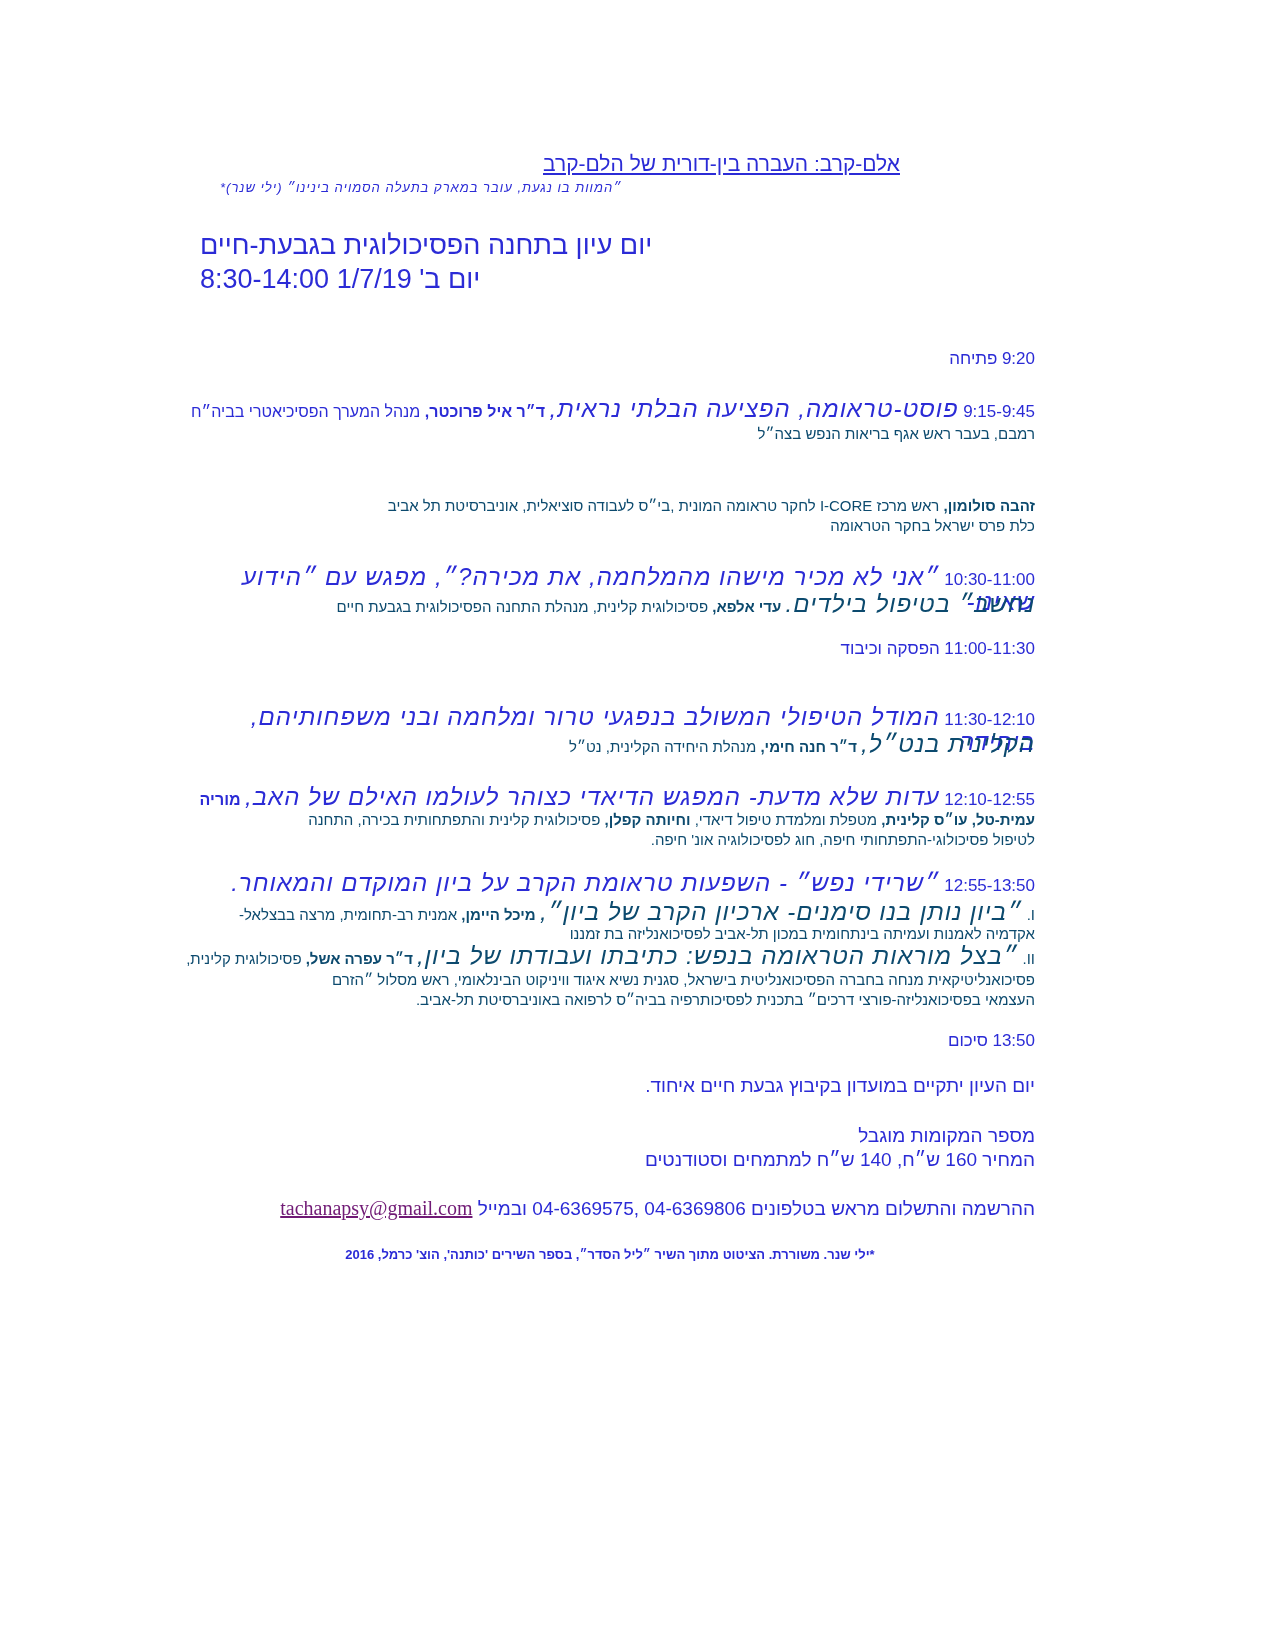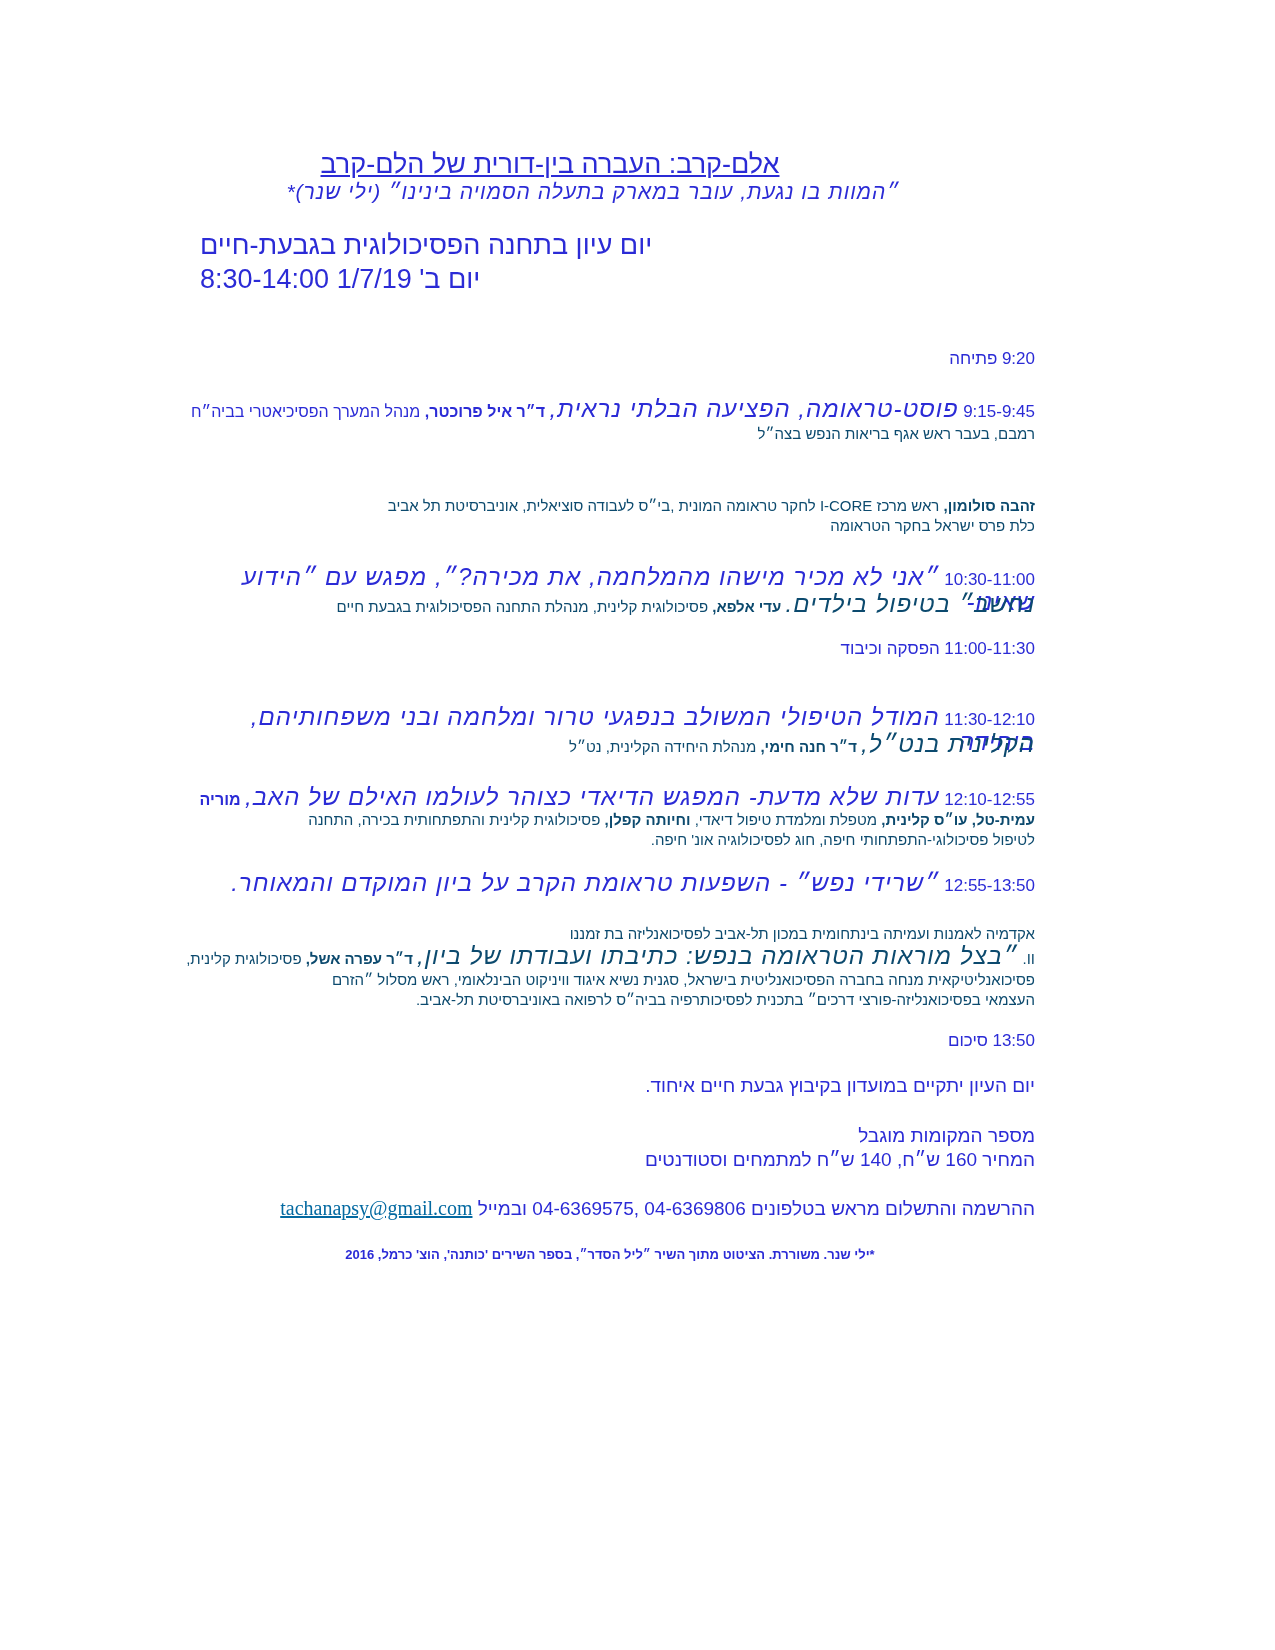--- a/index.html
+++ b/index.html
@@ -1,30 +1,30 @@
 <!DOCTYPE html>
 <html><head>
 <meta charset="utf-8">
 <style>
   html, body { margin:0; padding:0; background:#ffffff; }
   body { width:1275px; height:1650px; position:relative; overflow:hidden;
          font-family:"Liberation Sans","DejaVu Sans",sans-serif; color:#2b2bd6; }
   .page { position:absolute; left:0; top:0; width:1275px; height:1650px; }
   .rtl { direction:rtl; unicode-bidi:embed; }
   .abs { position:absolute; }
-  .title { left:200px; width:700px; top:148px; text-align:center; font-size:27px; line-height:32px; }
+  .title { left:200px; width:700px; top:148px; text-align:right; font-size:21px; line-height:32px; }
   .title span { text-decoration:underline; }
-  .subtitle { left:220px; width:680px; top:180px; text-align:right; font-size:21px; font-style:italic; letter-spacing:1px; }
+  .subtitle { left:220px; width:680px; top:180px; text-align:left; font-size:13px; font-style:italic; letter-spacing:1px; }
   .h2 { left:200px; width:675px; text-align:left; font-size:27px; line-height:34px; }
   .row { right:240px; width:850px; text-align:right; font-size:16px; line-height:22px; }
   .t { font-family:"Liberation Sans Narrow","Liberation Sans",sans-serif; font-size:17px; }
   .ttl { font-style:italic; font-size:24px; letter-spacing:1px; }
   .b { font-weight:bold; }
   .small { font-size:15px; line-height:20px; color:#0c4a6e; }
-  .email { color:#0369a1; text-decoration:underline; font-family:"Liberation Serif",serif; font-size:20px; }
+  .email { color:#701a75; text-decoration:underline; font-family:"Liberation Serif",serif; font-size:20px; }
   .bigline { font-size:19px; line-height:24px; }
   .foot { font-size:13px; font-weight:bold;text-align:center; }
 </style>
 </head>
 <body>
 
 <div class="page">
 
   <div class="abs title rtl"><span>אלם-קרב: העברה בין-דורית של הלם-קרב</span></div>
   <div class="abs subtitle rtl">״המוות בו נגעת, עובר במארק בתעלה הסמויה בינינו״ (ילי שנר)*</div>
@@ -85,20 +85,26 @@
     <span>מטפלת ומלמדת טיפול דיאדי,</span>
     <span class="b">וחיותה קפלן,</span>
     <span>פסיכולוגית קלינית והתפתחותית בכירה, התחנה</span>
   </div>
   <div class="abs row rtl small" style="top:830px">לטיפול פסיכולוגי-התפתחותי חיפה, חוג לפסיכולוגיה אונ' חיפה.</div>
 
   <div class="abs row rtl" style="top:872px">
     <span class="t">12:55-13:50</span>
     <span class="ttl">״שרידי נפש״ - השפעות טראומת הקרב על ביון המוקדם והמאוחר.</span>
   </div>
+  <div class="abs row rtl small" style="top:902px">
+    <span>I.</span>
+    <span class="ttl">״ביון נותן בנו סימנים- ארכיון הקרב של ביון״,</span>
+    <span class="b">מיכל היימן,</span>
+    <span>אמנית רב-תחומית, מרצה בבצלאל-</span>
+  </div>
   <div class="abs row rtl small" style="top:924px">אקדמיה לאמנות ועמיתה בינתחומית במכון תל-אביב לפסיכואנליזה בת זמננו</div>
   <div class="abs row rtl small" style="top:946px">
     <span>II.</span>
     <span class="ttl">״בצל מוראות הטראומה בנפש: כתיבתו ועבודתו של ביון,</span>
     <span class="b">ד״ר עפרה אשל,</span>
     <span>פסיכולוגית קלינית,</span>
   </div>
   <div class="abs row rtl small" style="top:970px">פסיכואנליטיקאית מנחה בחברה הפסיכואנליטית בישראל, סגנית נשיא איגוד וויניקוט הבינלאומי, ראש מסלול ״הזרם</div>
   <div class="abs row rtl small" style="top:990px">העצמאי בפסיכואנליזה-פורצי דרכים״ בתכנית לפסיכותרפיה בביה״ס לרפואה באוניברסיטת תל-אביב.</div>
 

